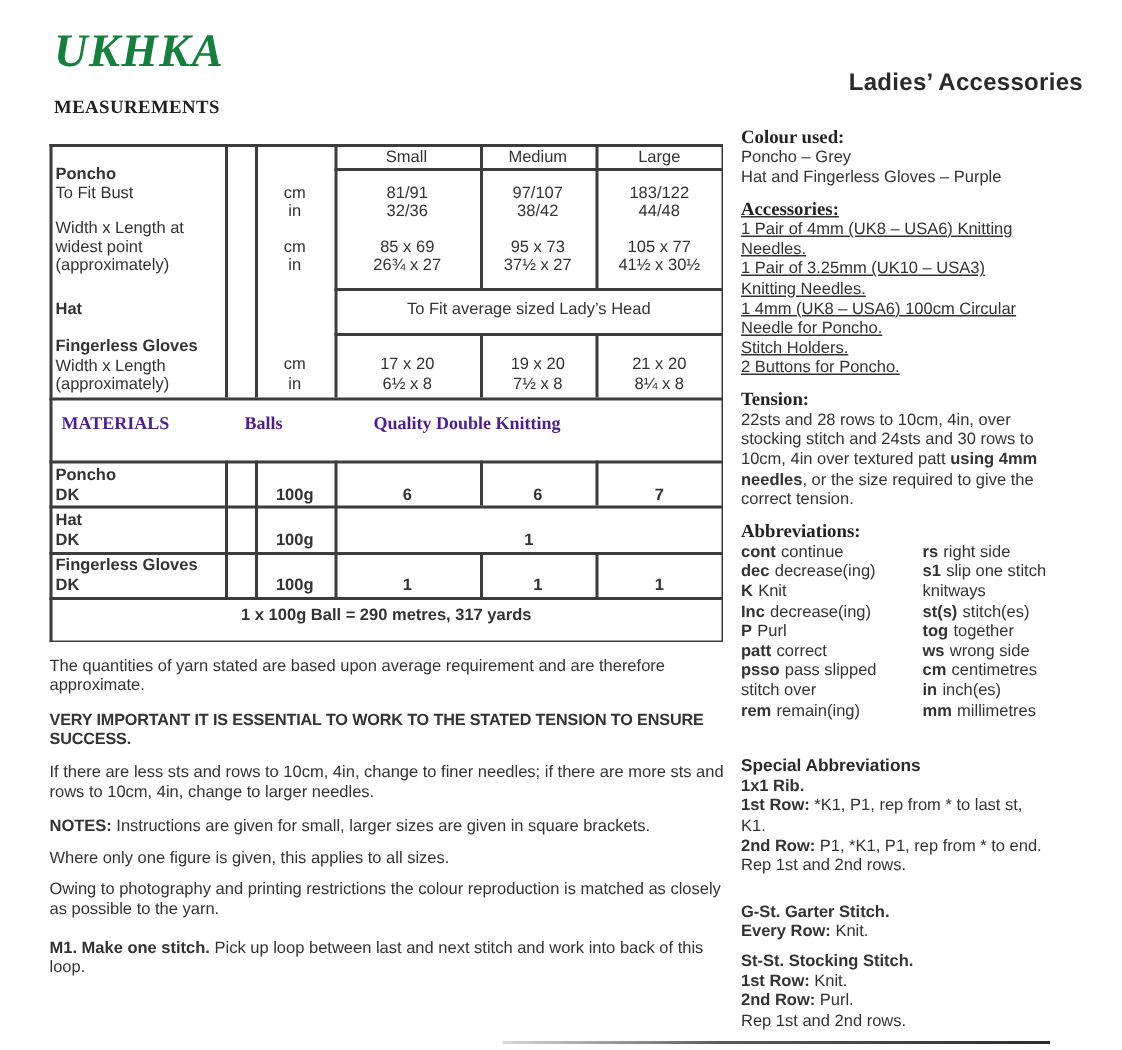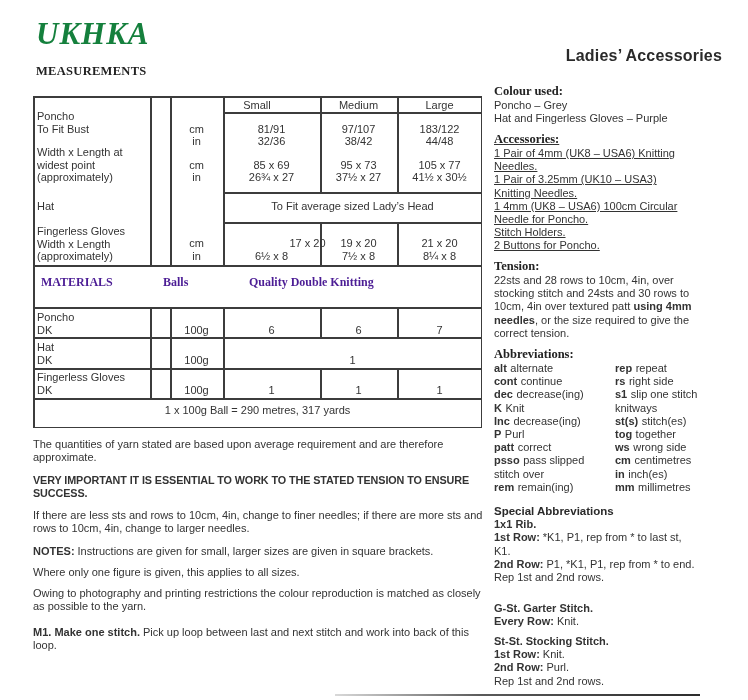--- a/index.html
+++ b/index.html
@@ -22,21 +22,21 @@
   .page-title{
     position:absolute;right:26px;top:47px;
     font-weight:bold;font-size:16px;color:#2a2a2a;letter-spacing:.2px;
   }
   
   .tbl{position:absolute;left:33px;top:96px;width:449px;height:332px;}
   .hl,.vl{position:absolute;background:#3c3c3c;}
   .hl{height:1.5px;}
   .vl{width:1.5px;}
   .t{position:absolute;font-size:11px;line-height:12.5px;white-space:nowrap;color:#333;}
-  .b{font-weight:normal;text-align:right;}
+  .b{font-weight:bold;text-align:right;}
   .ctr{transform:translateX(-50%);}
   .serifb{font-family:"Liberation Serif","DejaVu Serif",serif;font-weight:bold;font-size:12px;color:#4c1d95;}
   
   .note{position:absolute;left:33px;width:452px;font-size:11px;line-height:13.2px;color:#333;}
   .note b{margin-right:3px;}
   .allbold{font-weight:bold;font-size:10.8px;letter-spacing:-.1px;}
   
   .rsec{position:absolute;left:494px;width:228px;font-size:11px;line-height:13.2px;color:#333;}
   .rhead{
     font-family:"Liberation Serif","DejaVu Serif",serif;
@@ -88,21 +88,21 @@
     <div class="vl" style="left:190px;top:211px;height:91px;"></div>
     <div class="vl" style="left:287px;top:0;height:96px;"></div>
     <div class="vl" style="left:287px;top:126px;height:43px;"></div>
     <div class="vl" style="left:287px;top:211px;height:30px;"></div>
     <div class="vl" style="left:287px;top:272px;height:30px;"></div>
     <div class="vl" style="left:364px;top:0;height:96px;"></div>
     <div class="vl" style="left:364px;top:126px;height:43px;"></div>
     <div class="vl" style="left:364px;top:211px;height:30px;"></div>
     <div class="vl" style="left:364px;top:272px;height:30px;"></div>
 
-    <div class="t ctr" style="left:224px;top:3px;">Small</div>
+    <div class="t ctr" style="left:238px;top:3px;">Small</div>
     <div class="t ctr" style="left:325.5px;top:3px;">Medium</div>
     <div class="t ctr" style="left:406.5px;top:3px;">Large</div>
 
     <div class="t b" style="left:4px;top:14px;">Poncho</div>
     <div class="t" style="left:4px;top:26.5px;">To Fit Bust</div>
     <div class="t ctr" style="left:163.5px;top:26.5px;">cm</div>
     <div class="t ctr" style="left:163.5px;top:39px;">in</div>
     <div class="t ctr" style="left:238.5px;top:26.5px;">81/91</div>
     <div class="t ctr" style="left:238.5px;top:39px;">32/36</div>
     <div class="t ctr" style="left:325.5px;top:26.5px;">97/107</div>
@@ -123,21 +123,21 @@
     <div class="t ctr" style="left:406.5px;top:75px;">41½ x 30½</div>
 
     <div class="t b" style="left:4px;top:104px;">Hat</div>
     <div class="t ctr" style="left:319.5px;top:104px;">To Fit average sized Lady’s Head</div>
 
     <div class="t b" style="left:4px;top:129px;">Fingerless Gloves</div>
     <div class="t" style="left:4px;top:141.5px;">Width x Length</div>
     <div class="t" style="left:4px;top:154px;">(approximately)</div>
     <div class="t ctr" style="left:163.5px;top:141px;">cm</div>
     <div class="t ctr" style="left:163.5px;top:153.5px;">in</div>
-    <div class="t ctr" style="left:238.5px;top:141px;margin-left:36px;">17 x 20</div>
+    <div class="t ctr" style="left:238.5px;top:141px;">17 x 20</div>
     <div class="t ctr" style="left:238.5px;top:153.5px;">6½ x 8</div>
     <div class="t ctr" style="left:325.5px;top:141px;">19 x 20</div>
     <div class="t ctr" style="left:325.5px;top:153.5px;">7½ x 8</div>
     <div class="t ctr" style="left:406.5px;top:141px;">21 x 20</div>
     <div class="t ctr" style="left:406.5px;top:153.5px;">8¼ x 8</div>
 
     <div class="t serifb" style="left:8px;top:180px;">MATERIALS</div>
     <div class="t serifb" style="left:130px;top:180px;">Balls</div>
     <div class="t serifb" style="left:216px;top:180px;">Quality Double Knitting</div>
 
@@ -191,24 +191,20 @@
   </div>
 
   <div class="rsec" style="top:259px;">
     <div class="rhead">Tension:</div>
     <div class="rtext"><span>22sts and 28 rows to 10cm, 4in, over stocking stitch and 24sts and 30 rows to 10cm, 4in over textured patt </span><b>using 4mm needles</b><span>, or the size required to give the correct tension.</span></div>
   </div>
 
   <div class="rsec" style="top:347px;">
     <div class="rhead">Abbreviations:</div>
     <div class="abbr-row">
-        <span class="abbr-l"><b>alt</b><span>alternate</span></span>
-        <span class="abbr-r"><b>rep</b><span>repeat</span></span>
-      </div>
-    <div class="abbr-row">
         <span class="abbr-l"><b>cont</b><span>continue</span></span>
         <span class="abbr-r"><b>rs</b><span>right side</span></span>
       </div>
     <div class="abbr-row">
         <span class="abbr-l"><b>dec</b><span>decrease(ing)</span></span>
         <span class="abbr-r"><b>s1</b><span>slip one stitch</span></span>
       </div>
     <div class="abbr-row">
         <span class="abbr-l"><b>K</b><span>Knit</span></span>
         <span class="abbr-r"><b></b><span>knitways</span></span>

